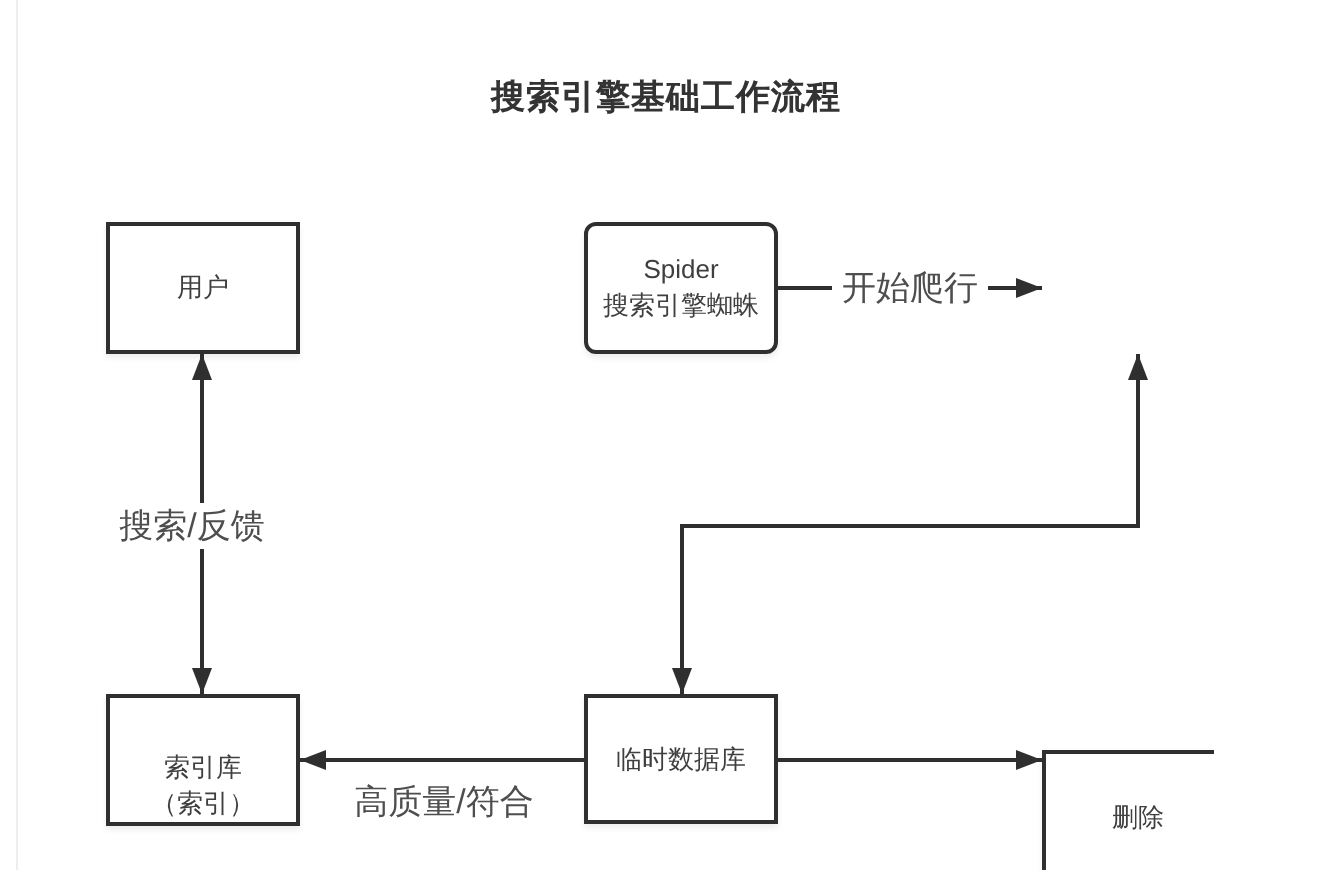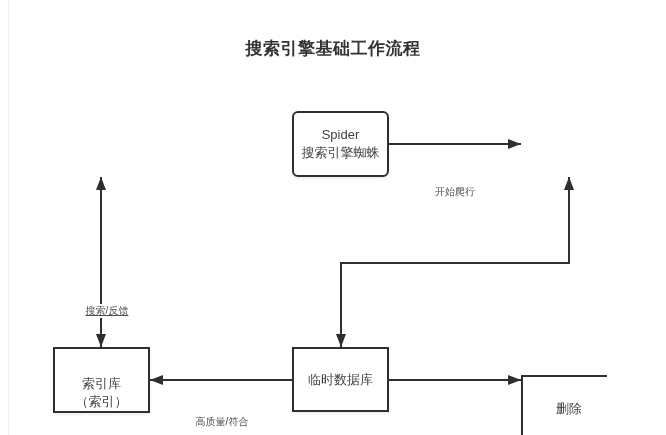--- a/index.html
+++ b/index.html
@@ -87,41 +87,43 @@
   .arr-loop-up          { left: 564px; top: 177px; }
   .arr-loop-down        { left: 336px; top: 334px; }
   .arr-high-quality     { left: 150px; top: 375px; }
   .arr-low-quality      { left: 508px; top: 375px; }
 
   .edge-label {
     position: absolute;
     transform: translate(-50%, -50%);
     background: #ffffff;
     padding: 0 5px;
-    font-size: 10px;
+    font-size: 17px;
     color: #4e4e4e;
     white-space: nowrap;
-    margin-top: 48px;
   }
   .label-start-crawl     { left: 455px; top: 144px; }
-  .label-search-feedback { left: 107px; top: 263px; text-decoration: underline; }
+  .label-search-feedback { left: 96px; top: 263px; }
   .label-loop-crawl      { left: 453px; top: 264px; }
-  .label-high-quality    { left: 222px; top: 374px; }
+  .label-high-quality    { left: 222px; top: 401px; }
   .label-low-quality     { left: 455px; top: 381px; }
 </style>
 </head>
 <body>
 
 <div class="canvas">
 
   <div class="page-edge left"></div>
   <div class="page-edge right"></div>
 
   <h1 class="title">搜索引擎基础工作流程</h1>
 
+  <div class="node node-user">
+    <span>用户</span>
+  </div>
 
   <div class="node rounded node-spider">
     <span>Spider</span>
     <span>搜索引擎蜘蛛</span>
   </div>
 
 
   <div class="node node-index-db">
     <span>索引库</span>
     <span>（索引）</span>

